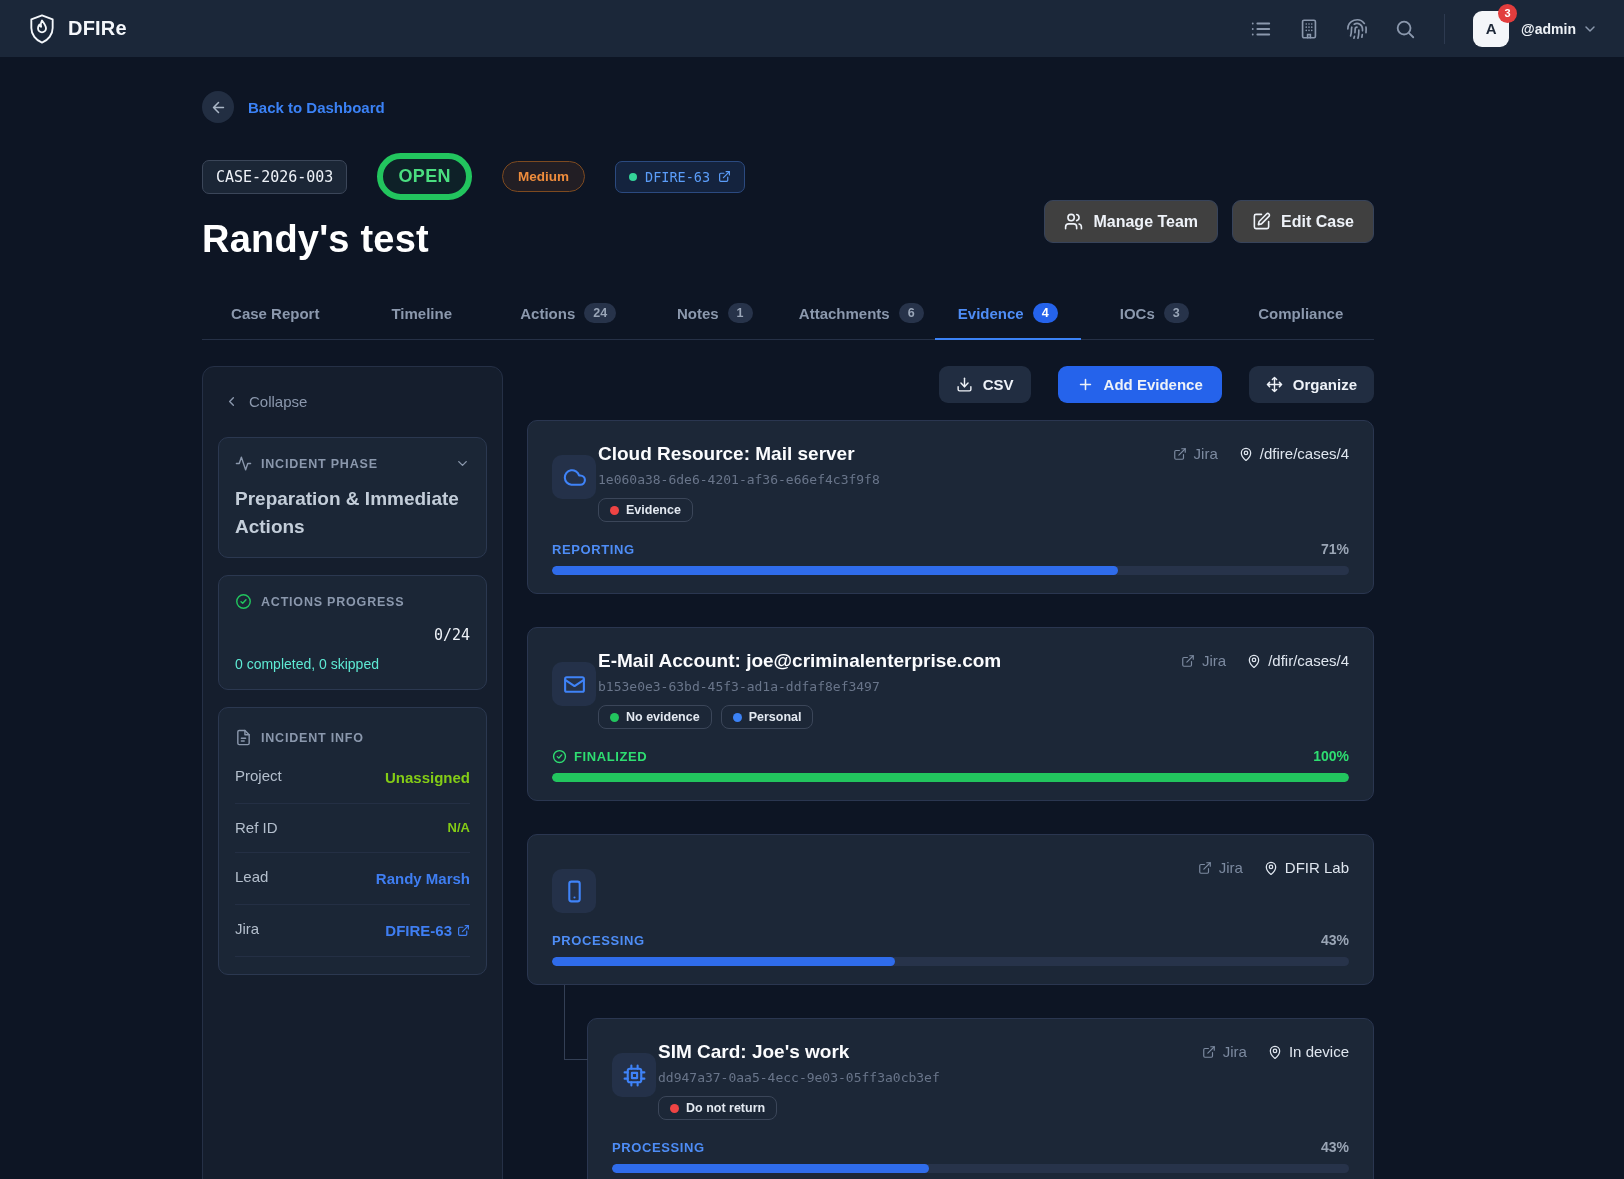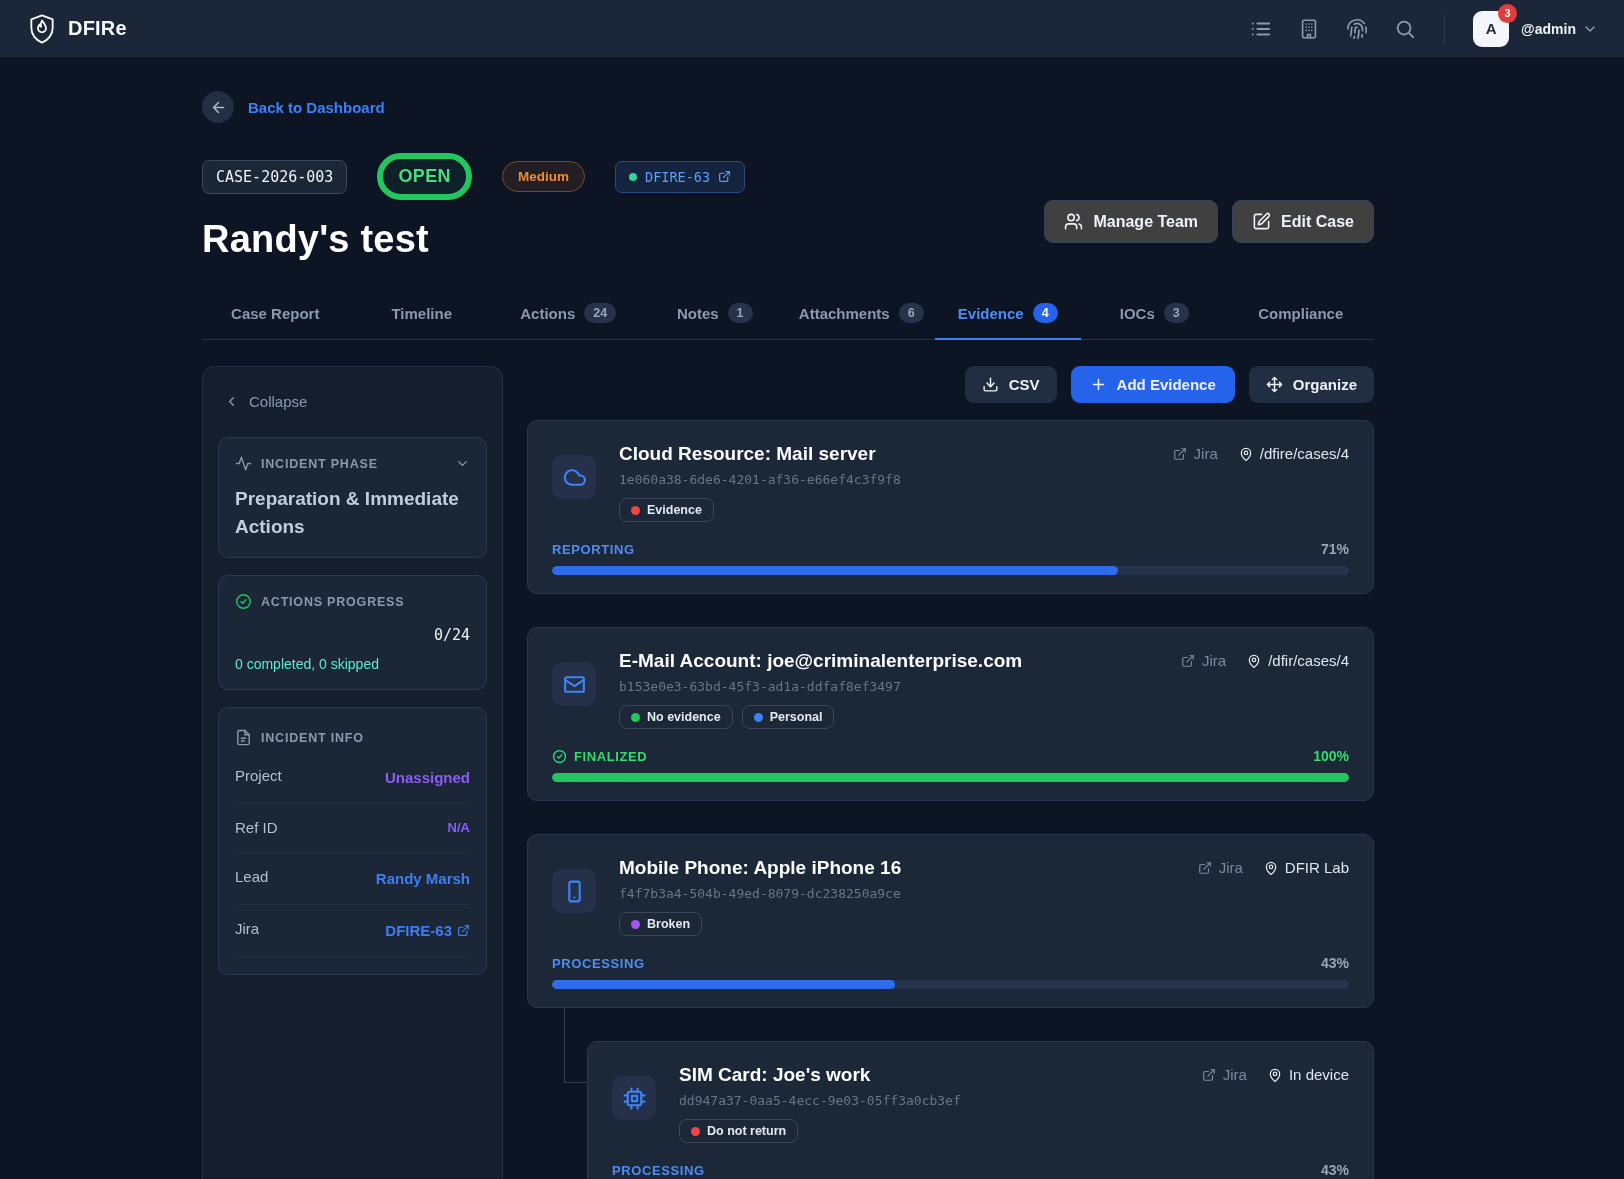--- a/index.html
+++ b/index.html
@@ -121,36 +121,36 @@
   .duration-card { text-align:center; padding:19px 16px 15px; }
   .duration-value { font-size:26px; font-weight:bold; color:#fff; margin-top:11px; }
   .duration-divider { border:none; border-top:1px solid #273349; margin:15px 0 13px; }
   .duration-declared { font-size:14px; color:#8b98ad; }
 
   .info-row {
     display:flex; justify-content:space-between; align-items:flex-start; gap:10px;
     padding:15px 0; border-bottom:1px solid #242f44;
   }
   .info-key { font-size:15px; color:#b4bfcd; }
-  .info-val { font-size:15px; font-weight:bold; color:#8b5cf6; text-align:right; max-width:160px; line-height:1.4; }
+  .info-val { font-size:15px; font-weight:bold; color:#84cc16; text-align:right; max-width:160px; line-height:1.4; }
   .info-val.link { color:#3f7ef2; cursor:pointer; }
   .info-val .ext { display:inline-block; vertical-align:-1px; margin-left:5px; }
 
   
   .main-col { flex:1; min-width:0; }
-  .toolbar { display:flex; justify-content:flex-end; gap:14px; }
+  .toolbar { display:flex; justify-content:flex-end; gap:27px; }
   .btn-tool { background:#212d41; padding:9px 16px; font-size:15px; }
   .btn-primary { background:#2563eb; padding:9px 18px; font-size:15px; }
 
   .evidence-list { margin-top:17px; }
   .evi-card {
     background:#1c2737; border:1px solid #2a3650; border-radius:10px;
     padding:22px 24px 18px; margin-bottom:33px; cursor:pointer;
   }
-  .evi-head { display:flex; gap:23px; }
+  .evi-head { display:flex; gap:2px; }
   .evi-iconbox {
     width:44px; height:44px; flex:0 0 44px; margin-top:12px;
     background:#243149; border-radius:10px; color:#3f83f8;
     display:flex; align-items:center; justify-content:center;
   }
   .evi-title { font-size:19px; font-weight:bold; color:#fbfcfe; }
   .evi-uuid { font-family:"DejaVu Sans Mono", monospace; font-size:13px; color:#69758a; margin-top:7px; }
   .tag-row { display:flex; gap:9px; margin-top:11px; }
   .tag {
     display:flex; align-items:center; gap:7px;
@@ -516,30 +516,20 @@
         </div>
 
         <div class="evi-card">
           <div class="evi-head">
             <div class="evi-iconbox">
               <svg width="25" height="25" viewBox="0 0 24 24" fill="none" stroke="currentColor" stroke-width="2" stroke-linecap="round" stroke-linejoin="round">
                   <rect x="7" y="2.5" width="10" height="19" rx="2"></rect>
                   <path d="M12 17.8h.01"></path>
                 </svg>
             </div>
-            <div>
-              <div class="evi-title">Mobile Phone: Apple iPhone 16</div>
-              <div class="evi-uuid">f4f7b3a4-504b-49ed-8079-dc238250a9ce</div>
-              <div class="tag-row">
-                <span class="tag">
-                    <span class="dot" style="background-color: rgb(168, 85, 247);"></span>
-                    <span>Broken</span>
-                  </span>
-              </div>
-            </div>
             <div class="evi-meta">
               <span class="meta-jira">
                   <svg width="14" height="14" viewBox="0 0 24 24" fill="none" stroke="currentColor" stroke-width="2" stroke-linecap="round" stroke-linejoin="round">
                     <path d="M18 13v6a2 2 0 0 1-2 2H5a2 2 0 0 1-2-2V8a2 2 0 0 1 2-2h6"></path>
                     <path d="M15 3h6v6"></path>
                     <path d="M10 14L21 3"></path>
                   </svg>
                   <span>Jira</span>
                 </span>
               <span class="meta-loc">

